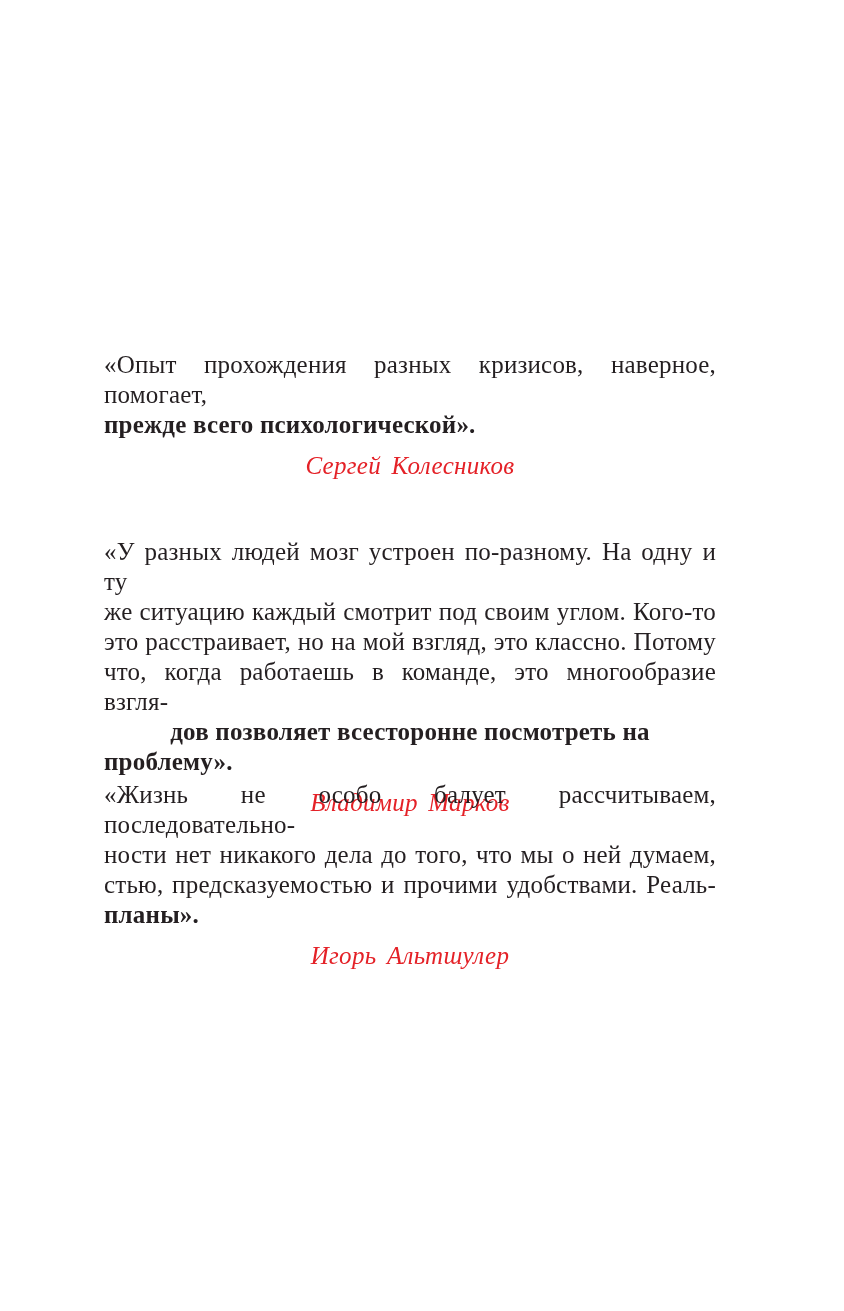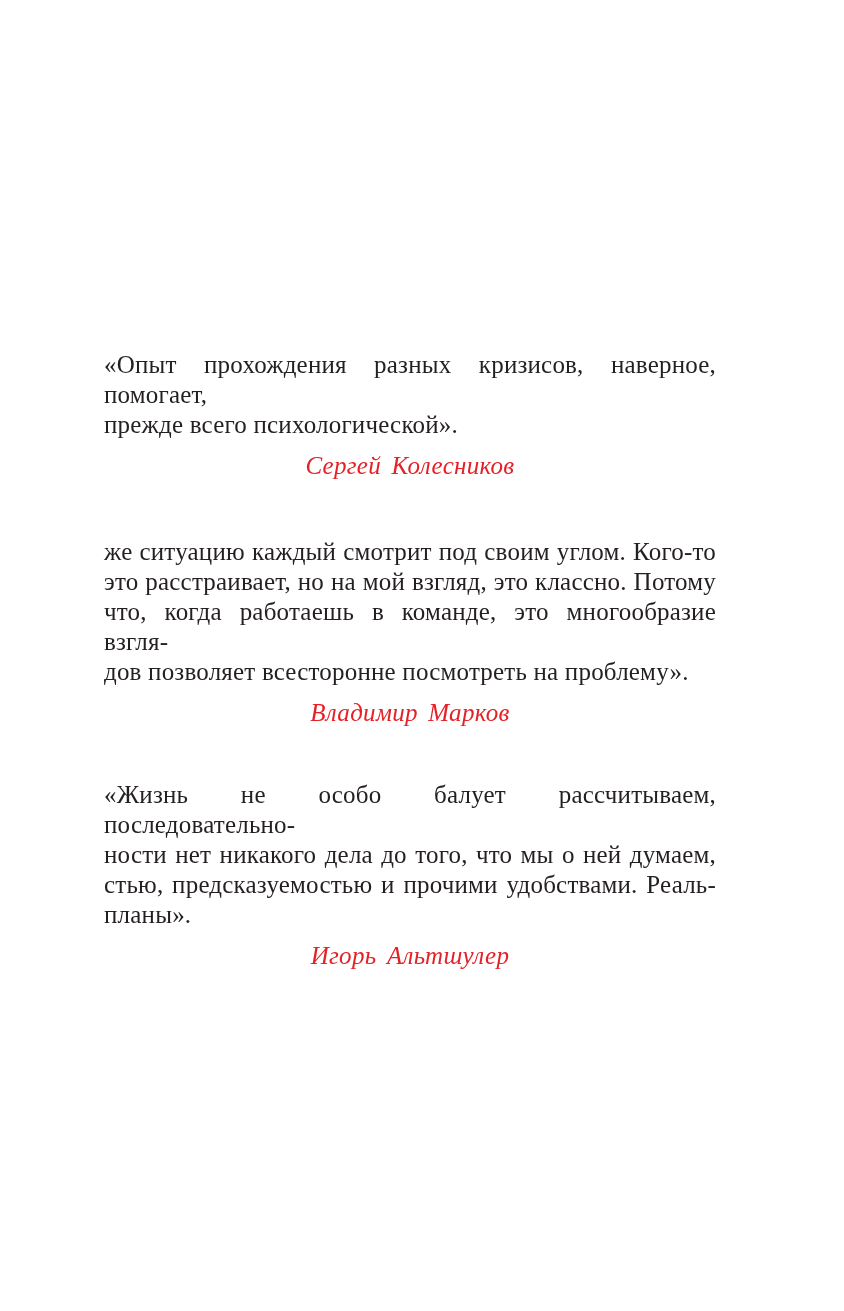--- a/index.html
+++ b/index.html
@@ -26,22 +26,23 @@
   }
   .qline {
     font-size: 25px;
     line-height: 30px;
     color: var(--ink);
     text-align: justify;
     text-align-last: justify;
     letter-spacing: 0.2px;
   }
   .qline.last {
-    text-align: right;
+    text-align: center;
     text-align-last: left;
+    font-weight: bold;
   }
   .author {
     margin-top: 11px;
     font-size: 25px;
     line-height: 30px;
     font-style: italic;
     color: var(--accent);
     text-align: center;
     letter-spacing: 0.3px;
     word-spacing: 4px;
@@ -52,20 +53,21 @@
 
 <div class="page">
 
   <section class="quote" style="top:350px">
     <div class="qline">«Опыт прохождения разных кризисов, наверное, помогает,</div>
     <div class="qline last">прежде всего психологической».</div>
     <div class="author">Сергей Колесников</div>
   </section>
 
   <section class="quote" style="top:537px">
+    <div class="qline">«У разных людей мозг устроен по-разному. На одну и ту</div>
     <div class="qline">же ситуацию каждый смотрит под своим углом. Кого-то</div>
     <div class="qline">это расстраивает, но на мой взгляд, это классно. Потому</div>
     <div class="qline">что, когда работаешь в команде, это многообразие взгля-</div>
     <div class="qline last">дов позволяет всесторонне посмотреть на проблему».</div>
     <div class="author">Владимир Марков</div>
   </section>
 
   <section class="quote" style="top:780px">
     <div class="qline">«Жизнь не особо балует рассчитываем, последовательно-</div>
     <div class="qline">ности нет никакого дела до того, что мы о ней думаем,</div>

